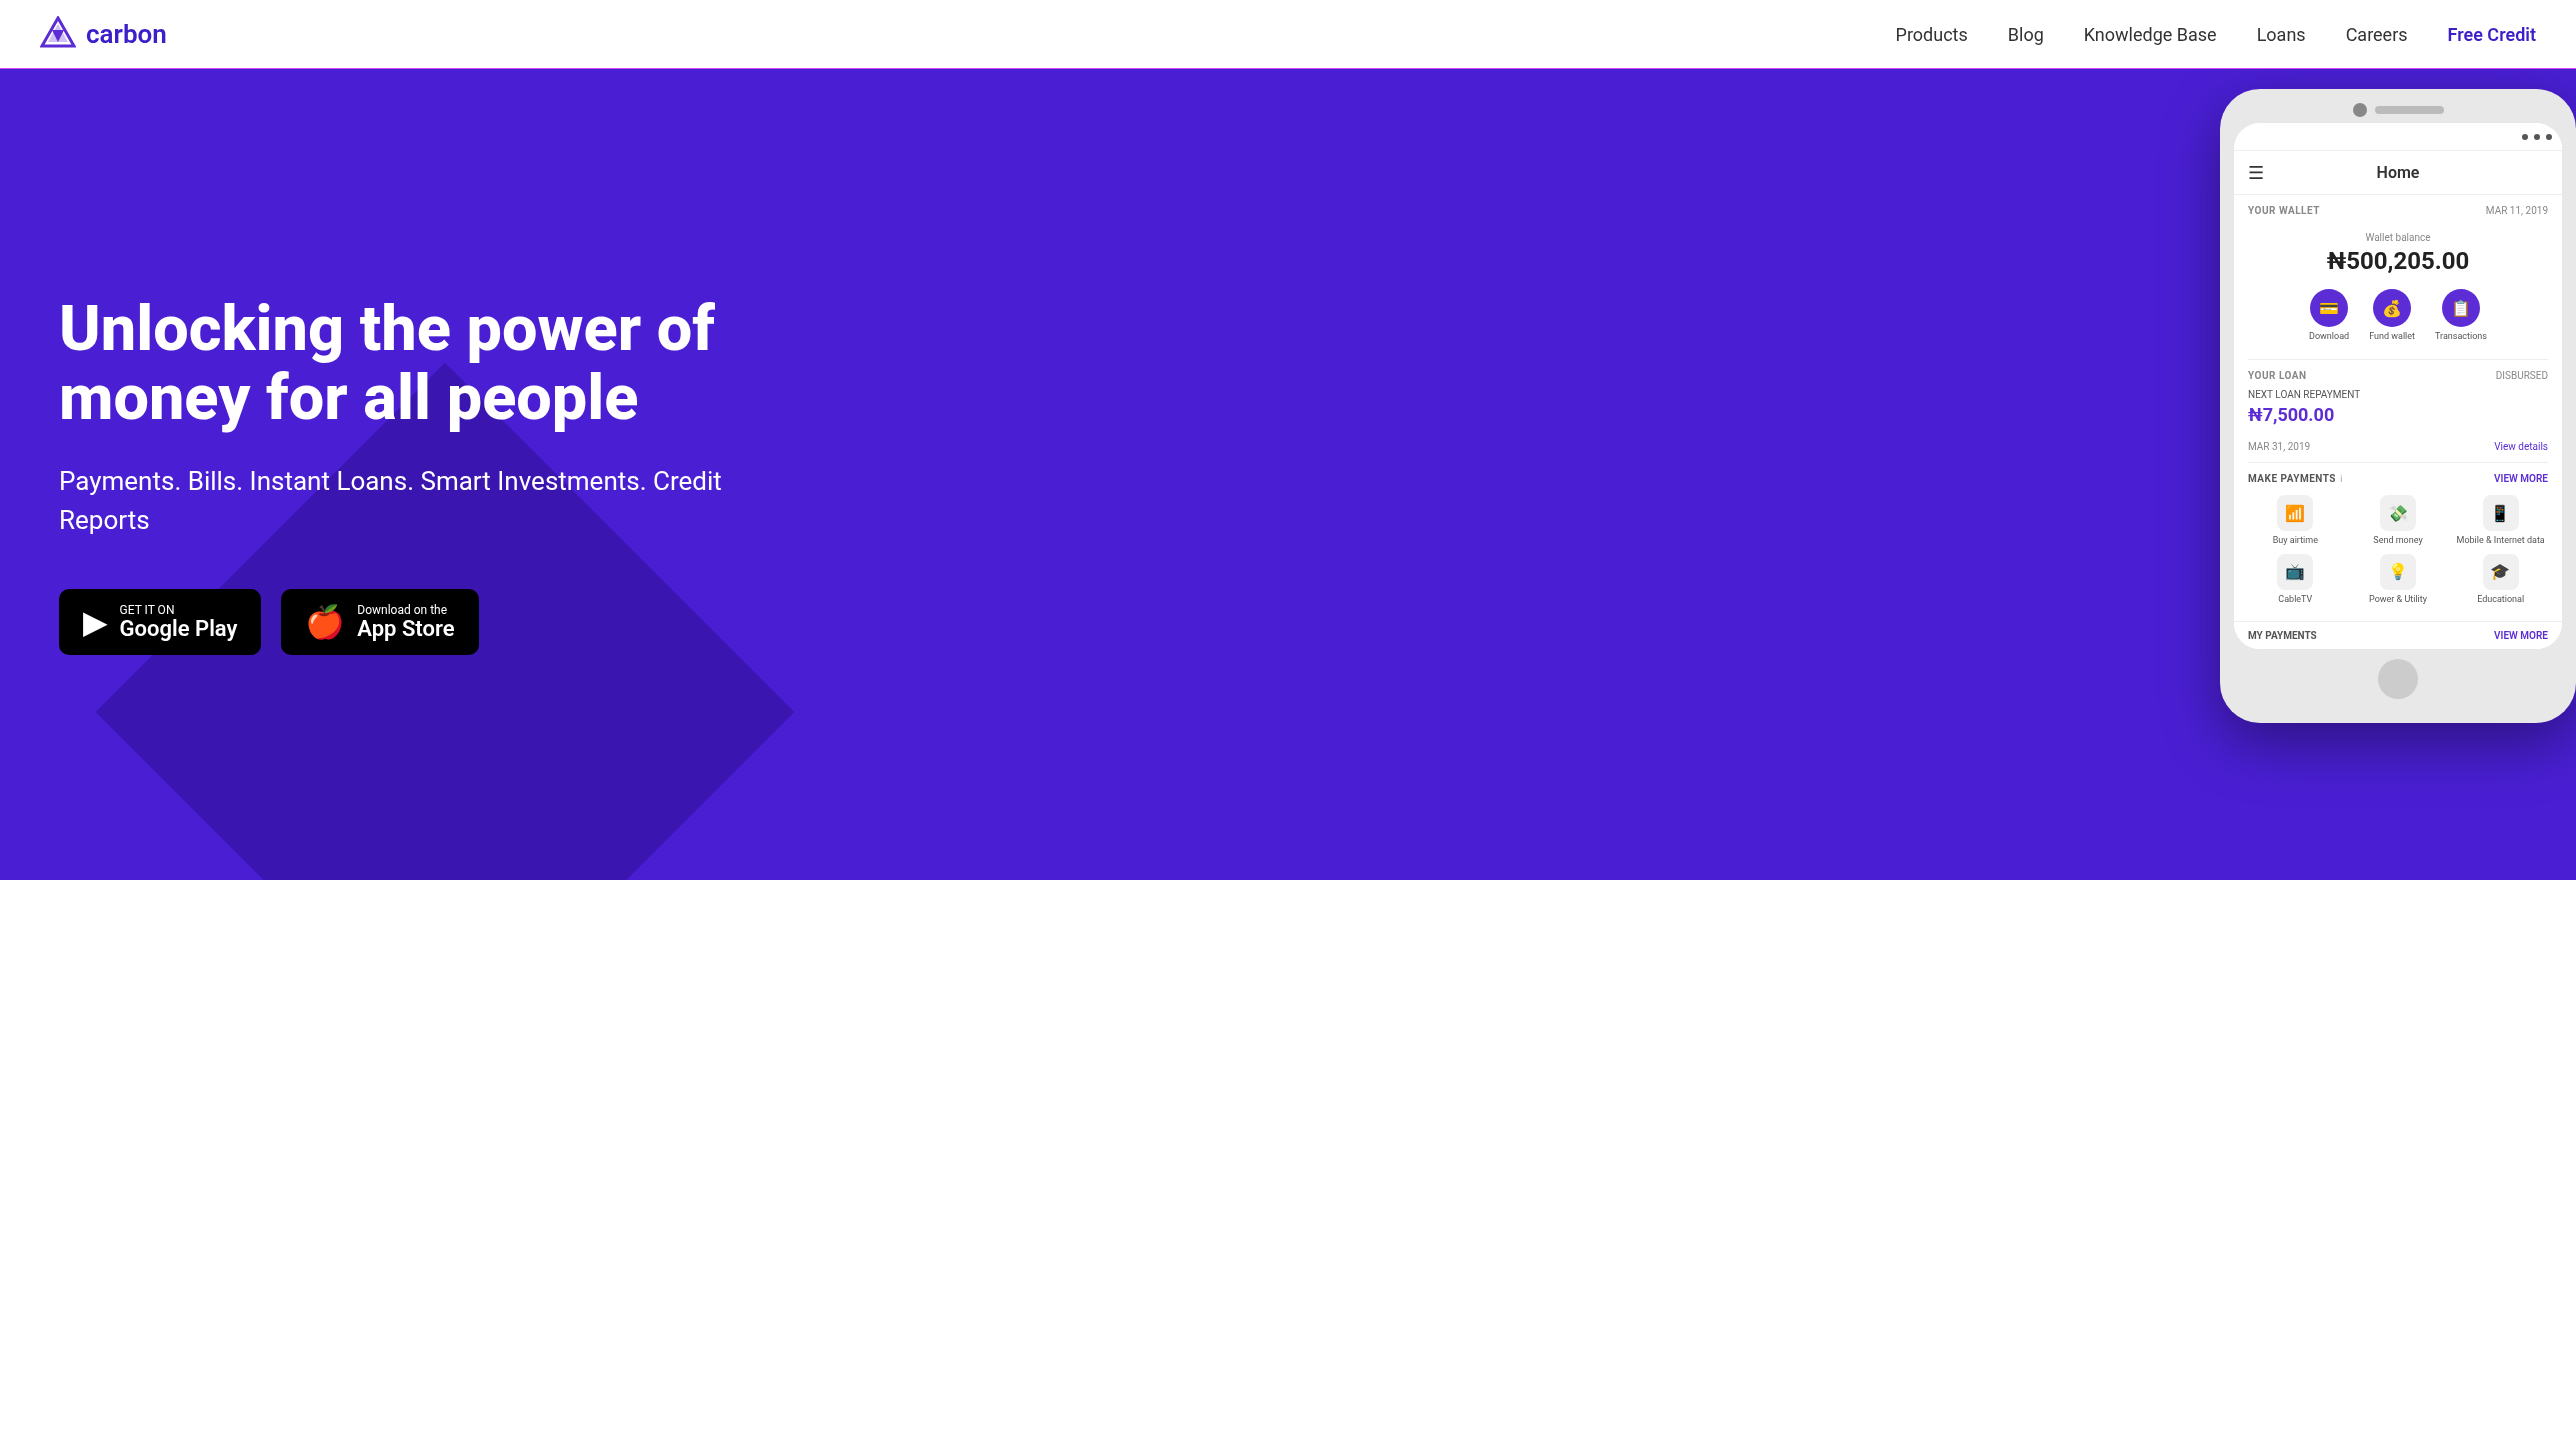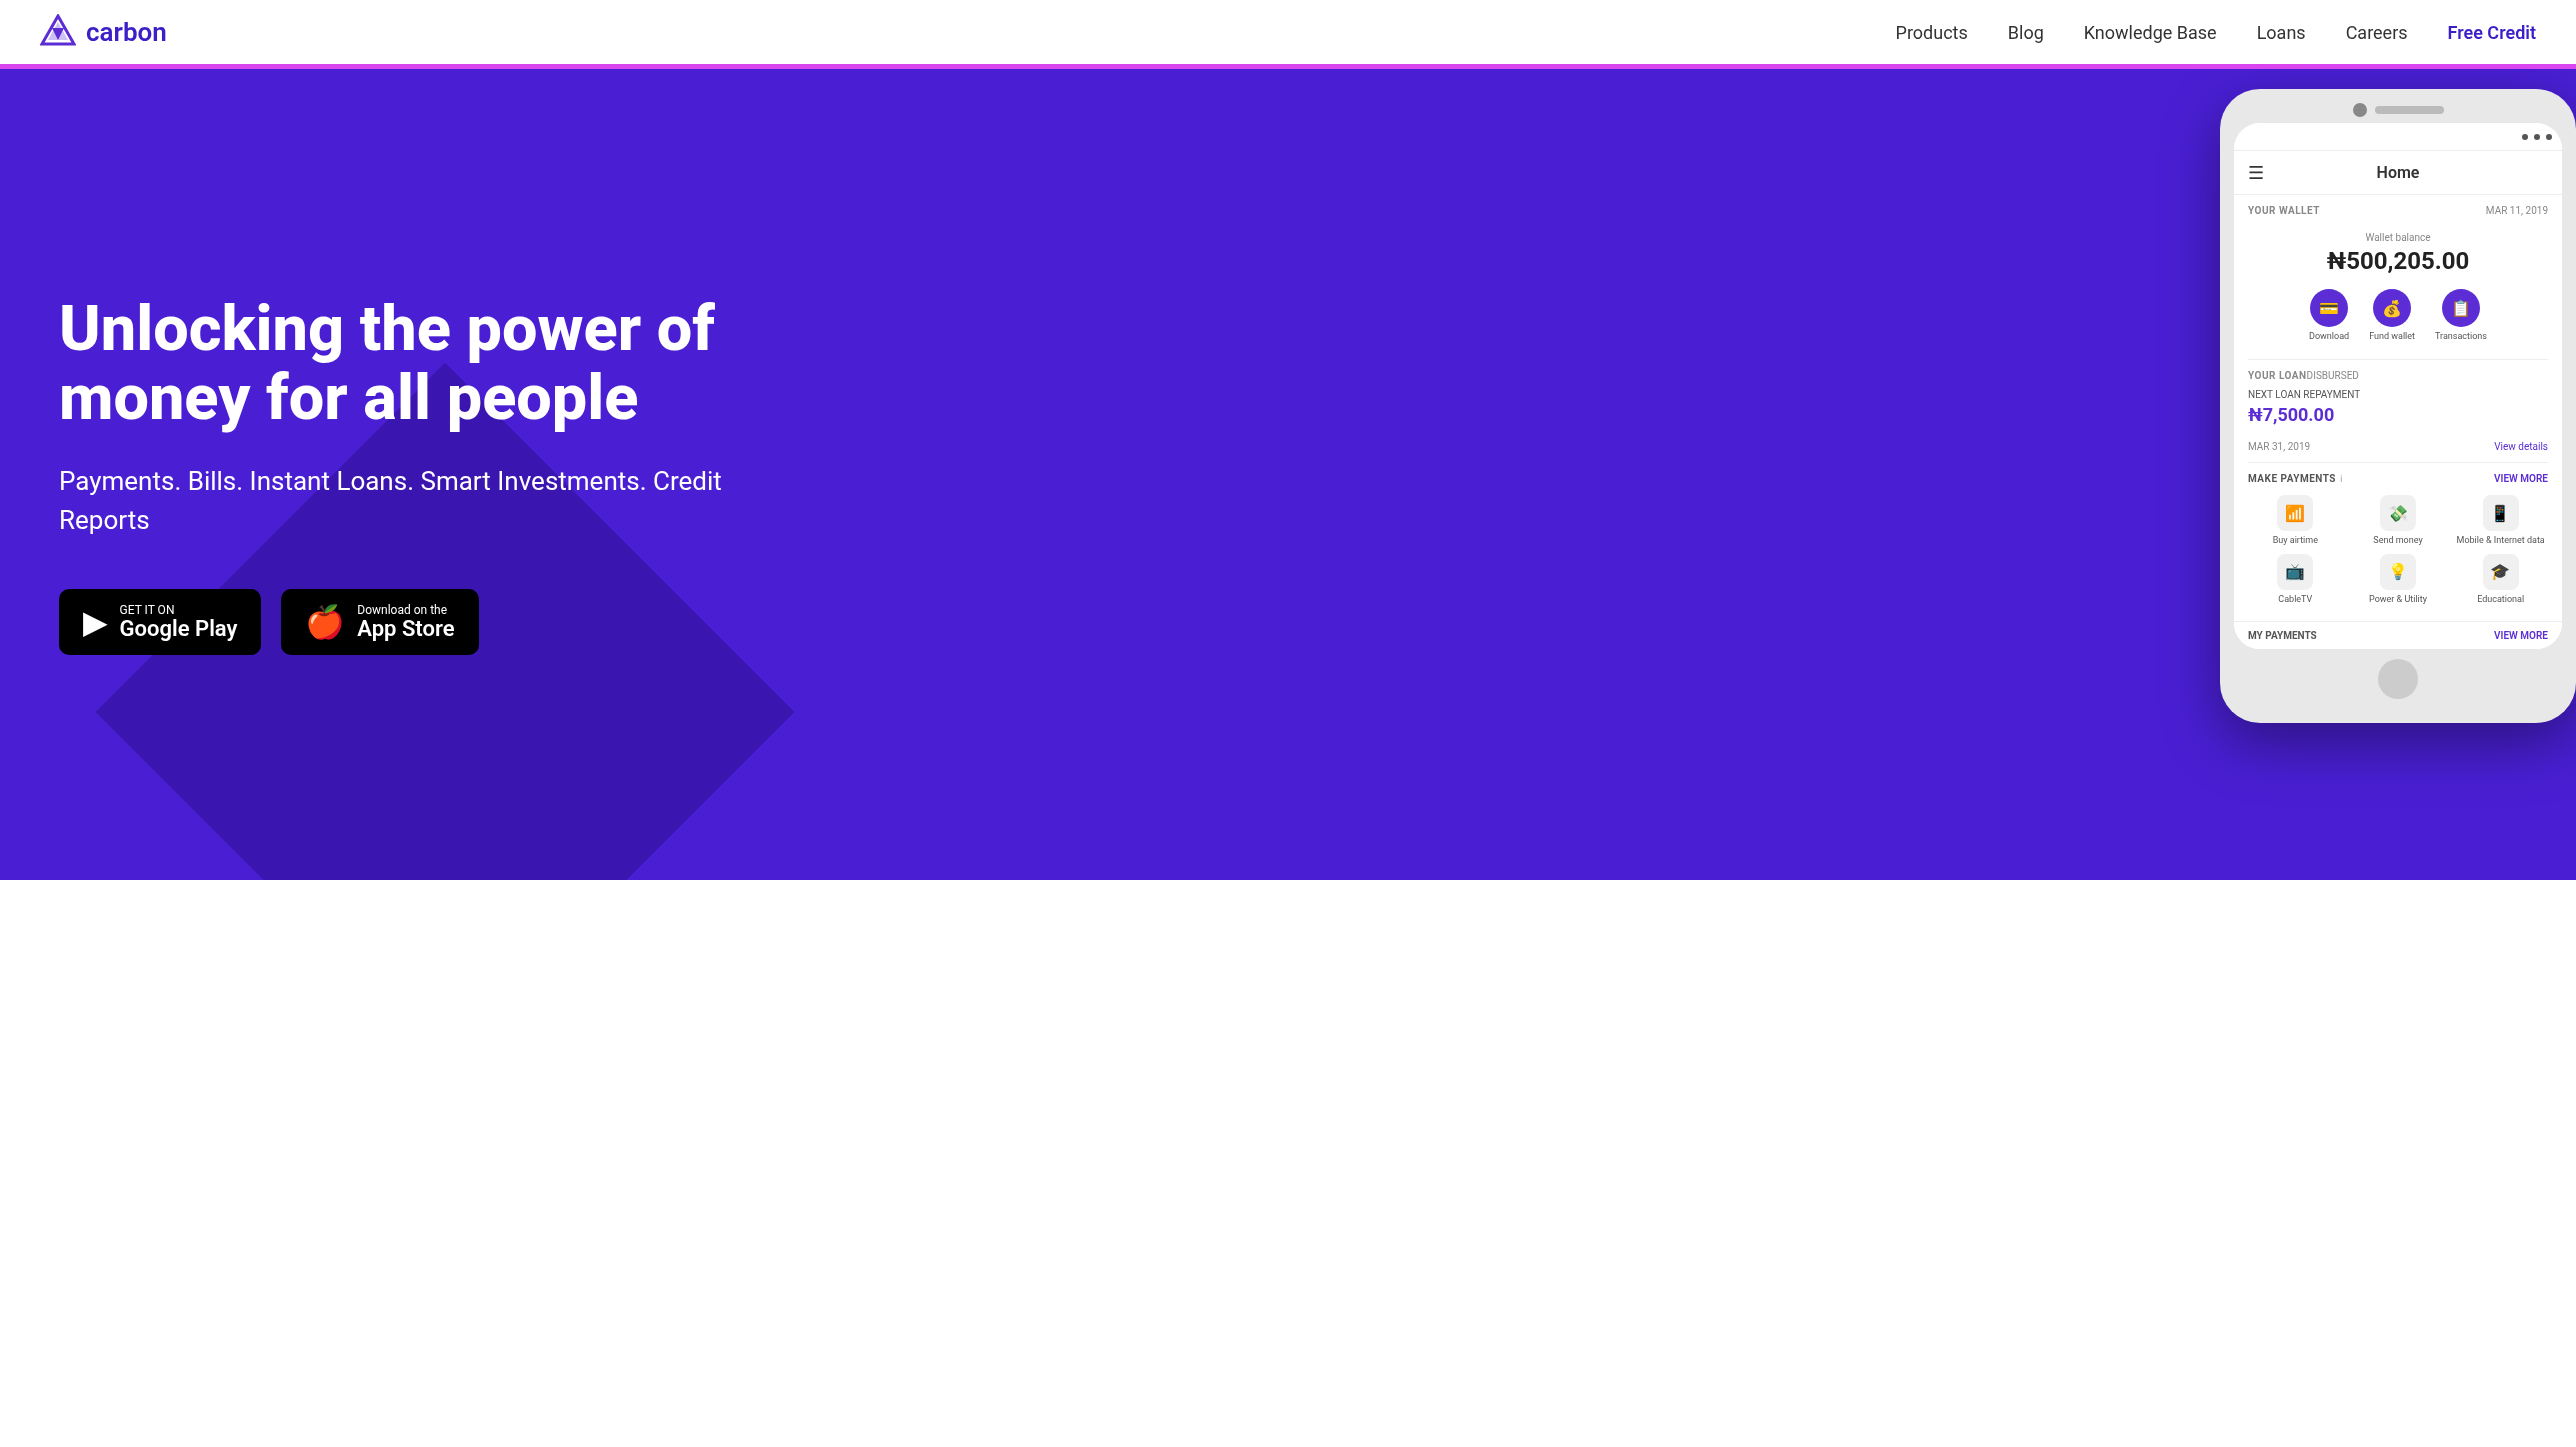--- a/index.html
+++ b/index.html
@@ -6,21 +6,21 @@
     body { font-family: -apple-system, BlinkMacSystemFont, 'Segoe UI', Roboto, sans-serif; overflow-x: hidden; }
 
     
     .navbar {
       display: flex;
       align-items: center;
       justify-content: space-between;
       padding: 0 40px;
       height: 69px;
       background: #fff;
-      border-bottom: 5px solid #d946ef;
+      border-bottom: 1px solid #d946ef;
       position: relative;
       z-index: 10;
     }
     .logo {
       display: flex;
       align-items: center;
       gap: 10px;
       text-decoration: none;
     }
     .logo-icon {
@@ -270,20 +270,21 @@
       height: 1px;
       background: #eee;
       margin: 0 14px;
     }
 
     .loan-section {
       padding: 10px 14px;
     }
     .loan-header {
       display: flex;
+      justify-content: space-between;
       margin-bottom: 8px;
     }
     .loan-title {
       font-size: 10px;
       font-weight: 700;
       color: #888;
       text-transform: uppercase;
       letter-spacing: 0.5px;
     }
     .loan-status {

